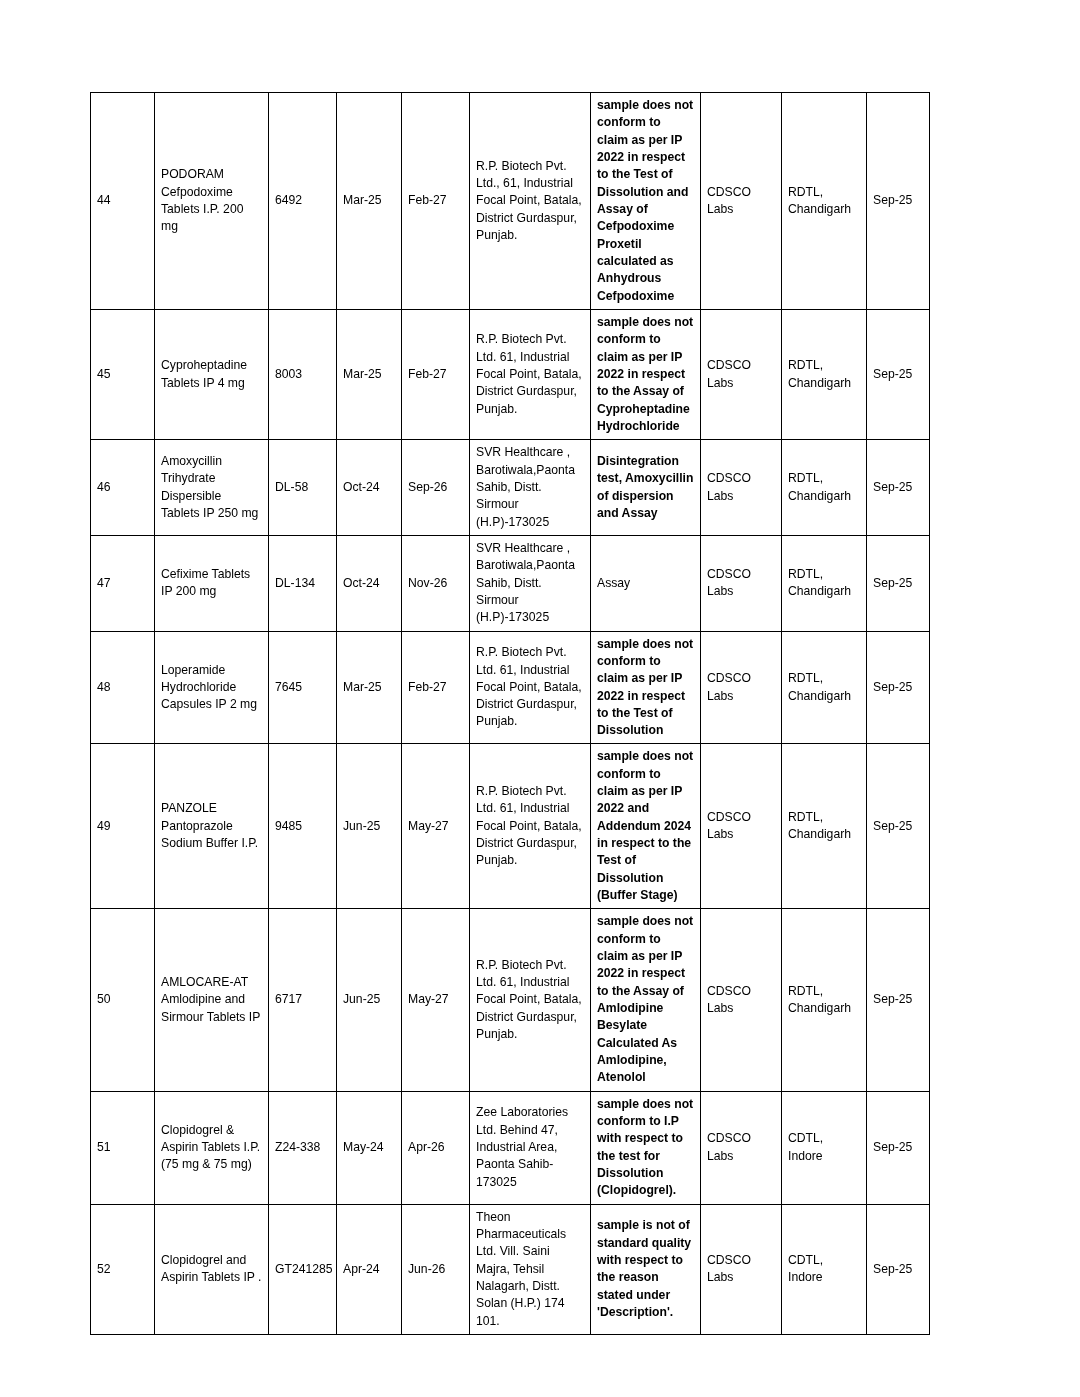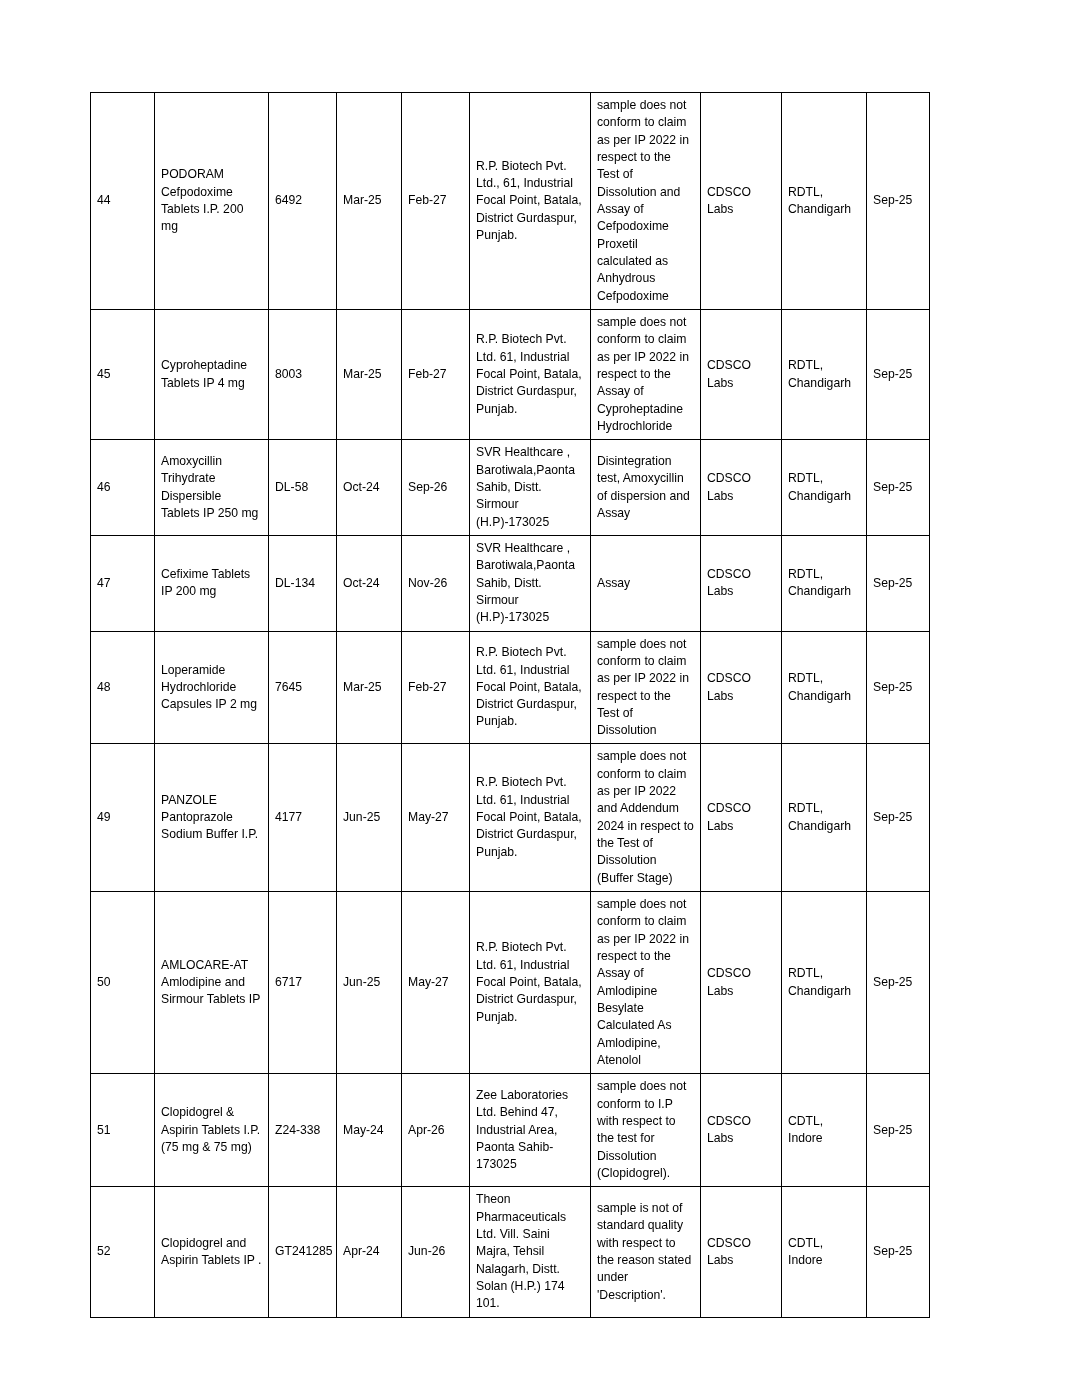--- a/index.html
+++ b/index.html
@@ -49,20 +49,21 @@
   col.c-exp    { width: 68px; }
   col.c-mfr    { width: 121px; }
   col.c-reason { width: 110px; }
   col.c-drawn  { width: 81px; }
   col.c-lab    { width: 85px; }
   col.c-month  { width: 63px; }
 
   td.reason-cell {
     vertical-align: top;
     padding-top: 2px;
+    font-weight: bold;
   }
   td.clip {
     max-height: 118px;
   }
 </style>
 </head>
 <body>
 
 <div class="page">
   <div class="table-wrap">
@@ -136,21 +137,21 @@
           <td>Feb-27</td>
           <td>R.P. Biotech Pvt. Ltd. 61, Industrial Focal Point, Batala, District Gurdaspur, Punjab.</td>
           <td class="reason-cell clip">sample does not conform to claim as per IP 2022 in respect to the Test of Dissolution</td>
           <td>CDSCO Labs</td>
           <td>RDTL, Chandigarh</td>
           <td>Sep-25</td>
         </tr>
         <tr>
           <td>49</td>
           <td>PANZOLE Pantoprazole Sodium Buffer I.P.</td>
-          <td>4177</td>
+          <td>9485</td>
           <td>Jun-25</td>
           <td>May-27</td>
           <td>R.P. Biotech Pvt. Ltd. 61, Industrial Focal Point, Batala, District Gurdaspur, Punjab.</td>
           <td class="reason-cell">sample does not conform to claim as per IP 2022 and Addendum 2024 in respect to the Test of Dissolution (Buffer Stage)</td>
           <td>CDSCO Labs</td>
           <td>RDTL, Chandigarh</td>
           <td>Sep-25</td>
         </tr>
         <tr>
           <td>50</td>

